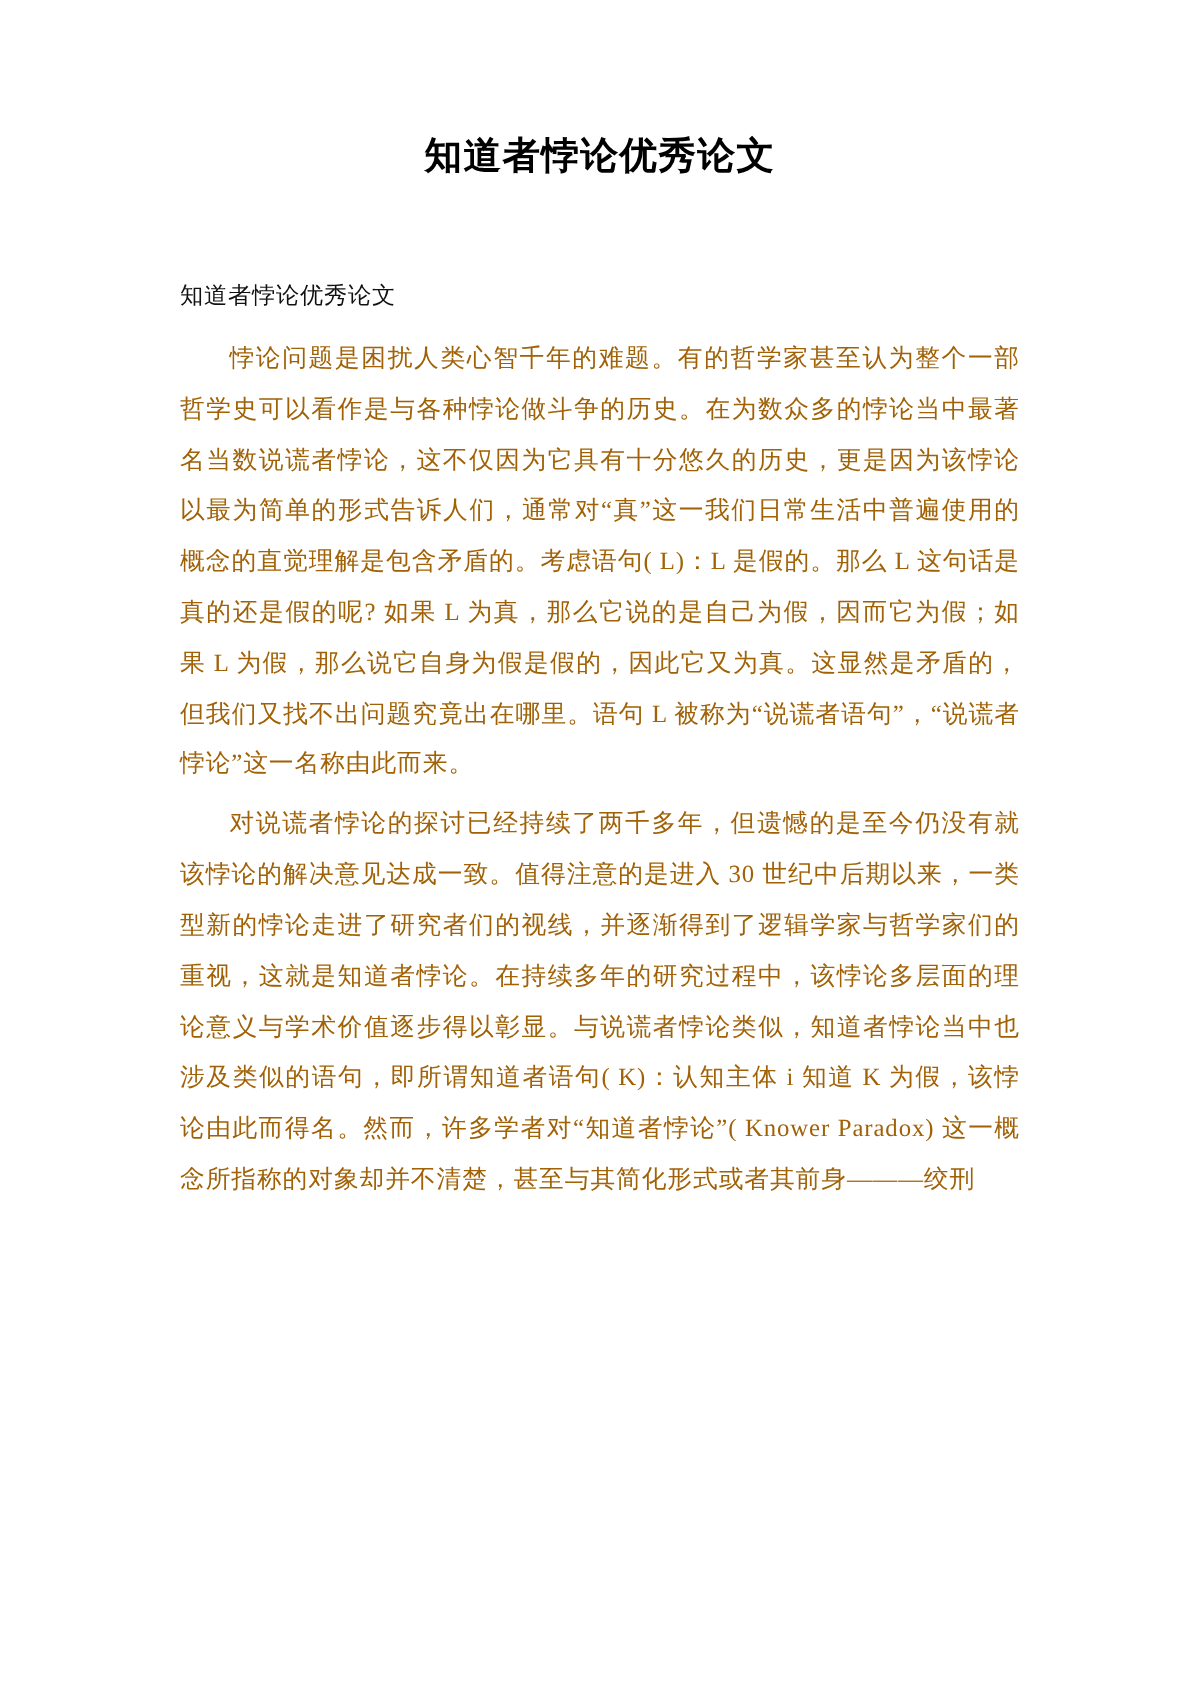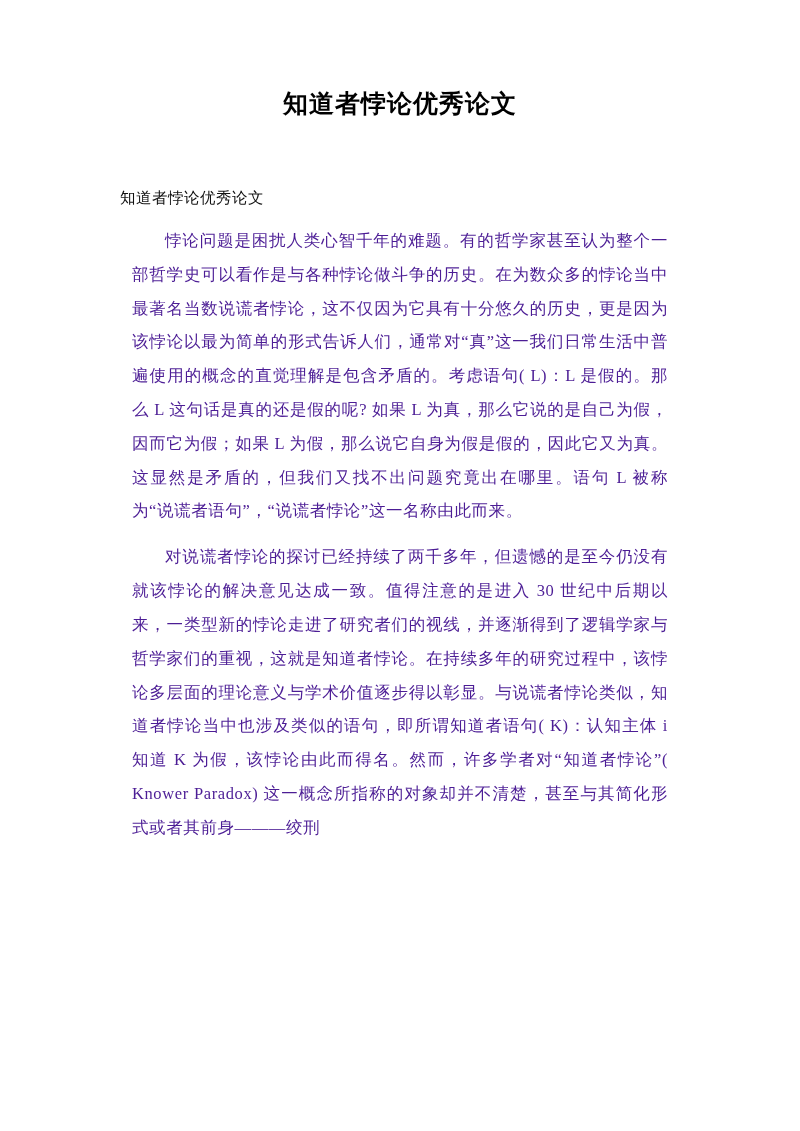--- a/index.html
+++ b/index.html
@@ -33,26 +33,26 @@
   .subtitle {
     font-size: 15.5px;
     line-height: 1.9;
     margin: 0 0 10px 0;
     letter-spacing: 0.5px;
     color: #111;
   }
   p.body-par {
     font-size: 16.5px;
     line-height: 2.05;
-    margin: 12px;
+    margin: 0;
     text-align: justify;
     text-justify: inter-ideograph;
     text-indent: 2em;
     letter-spacing: 0.6px;
-    color: #4c1d95;
+    color: #a16207;
   }
   p.body-par + p.body-par {
     margin-top: 6px;
   }
 </style>
 </head>
 <body>
 
 <div class="page">
   <h1 class="doc-title">知道者悖论优秀论文</h1>

